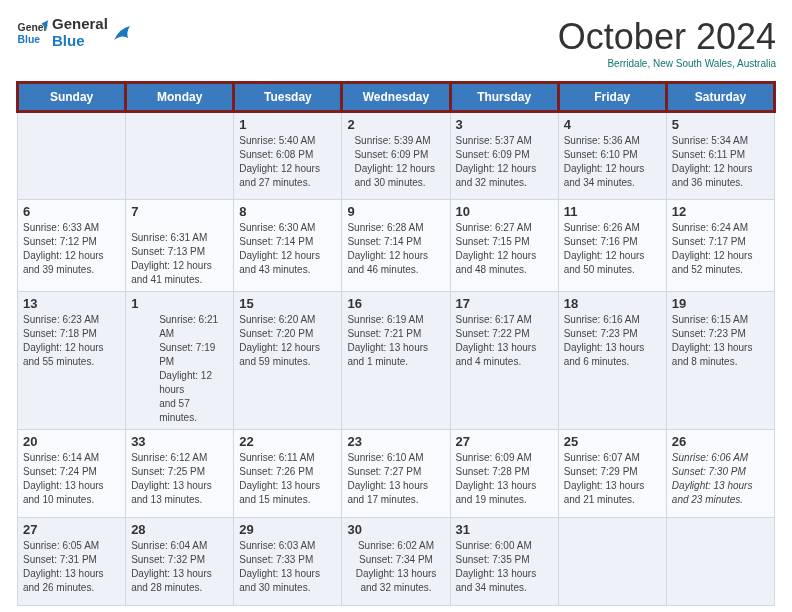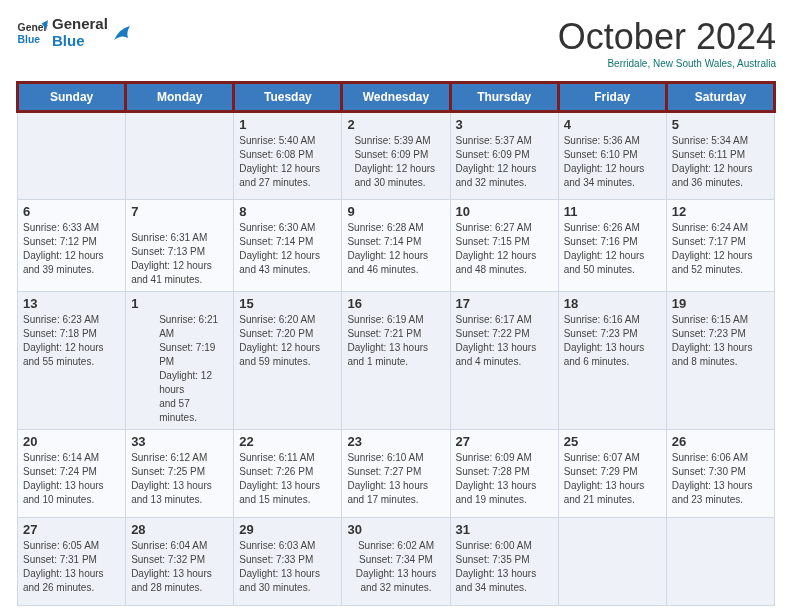--- a/index.html
+++ b/index.html
@@ -293,21 +293,21 @@
         </td>
         <td>
           <span class="day-num">25</span>
           <div class="day-info" style="white-space: pre-wrap;">Sunrise: 6:07 AM
 Sunset: 7:29 PM
 Daylight: 13 hours
 and 21 minutes.</div>
         </td>
         <td>
           <span class="day-num">26</span>
-          <div class="day-info" style="white-space: pre-wrap;">Sunrise: 6:06 AM
+          <div class="day-info" style="white-space: pre-wrap; font-style: italic;">Sunrise: 6:06 AM
 Sunset: 7:30 PM
 Daylight: 13 hours
 and 23 minutes.</div>
         </td>
       </tr>
       <tr>
         <td>
           <span class="day-num">27</span>
           <div class="day-info" style="white-space: pre-wrap;">Sunrise: 6:05 AM
 Sunset: 7:31 PM

